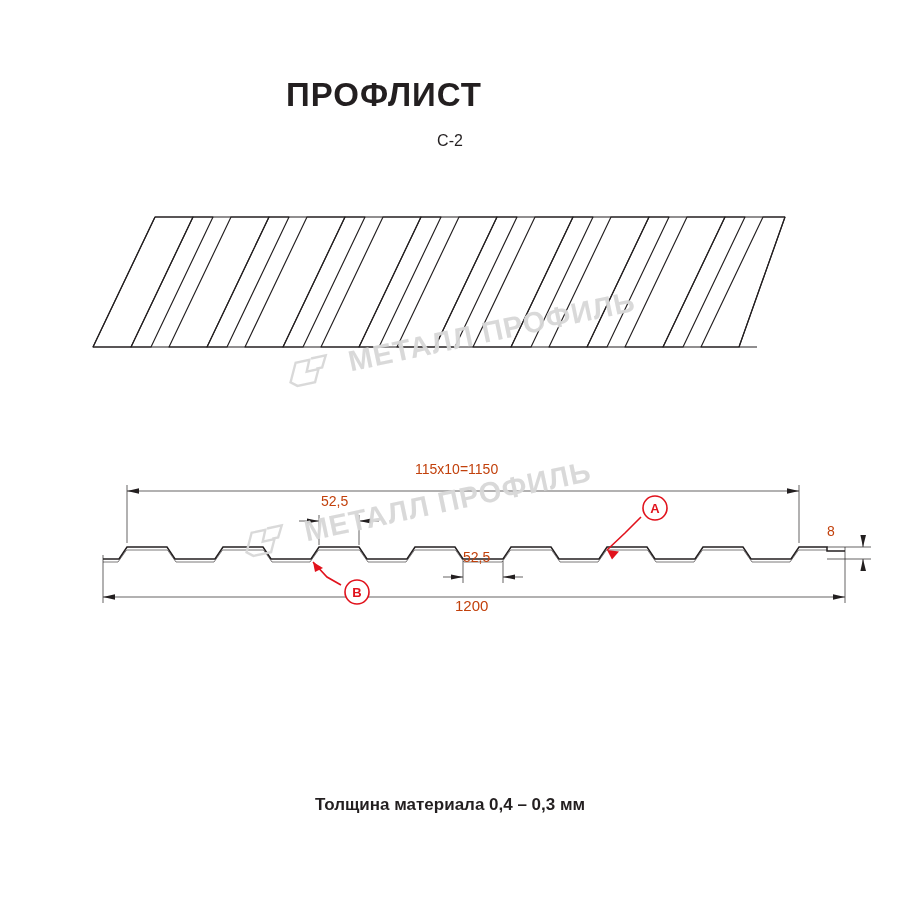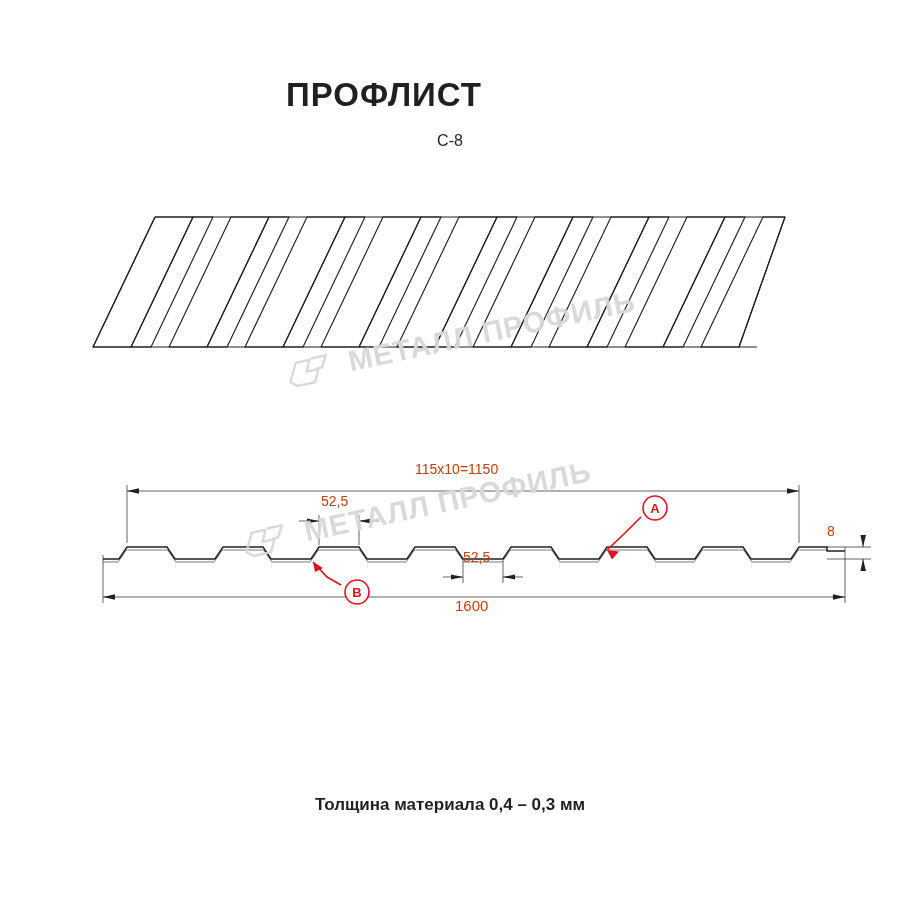--- a/index.html
+++ b/index.html
@@ -94,21 +94,21 @@
     color: #c2410c;
     white-space: nowrap;
   }
 </style>
 </head>
 <body>
 
 <div class="page">
 
   <div class="title">ПРОФЛИСТ</div>
-  <div class="subtitle">С-8</div>
+  <div class="subtitle">С-2</div>
 
   <div class="iso-wrap">
     <svg width="730" height="215" viewBox="0 0 730 215">
       <g fill="none" stroke="#231f20" stroke-width="1.15" stroke-linejoin="round">
 
         <path d="M70 32 L700 32"></path>
 
         <g>
 
           <path d="M70 32 L108 32 L46 162 L8 162 Z"></path>
@@ -234,21 +234,21 @@
       </g>
       <g fill="#e1121c" font-family="Liberation Sans, sans-serif" font-size="13" font-weight="bold" text-anchor="middle">
         <text x="570" y="58">A</text>
         <text x="272" y="142">B</text>
       </g>
     </svg>
 
     <div class="lbl" style="left:330px; top:6px;">115х10=1150</div>
     <div class="lbl" style="left:236px; top:38px;">52,5</div>
     <div class="lbl" style="left:378px; top:94px;">52,5</div>
-    <div class="lbl" style="left:370px; top:142px; font-size:15px;">1600</div>
+    <div class="lbl" style="left:370px; top:142px; font-size:15px;">1200</div>
     <div class="lbl" style="left:742px; top:68px;">8</div>
   </div>
 
   <div class="wm wm-1">
     <span class="wm-ico">
       <svg width="46" height="34" viewBox="0 0 46 34" fill="none" stroke="#d8d8d8" stroke-width="2.4">
         <path d="M3 25 L12 7 L26 7 L21 18 L33 18 L27 30 L9 30 Z"></path>
         <path d="M28 6 L43 6 L37 17 L31 17"></path>
       </svg>
     </span>

